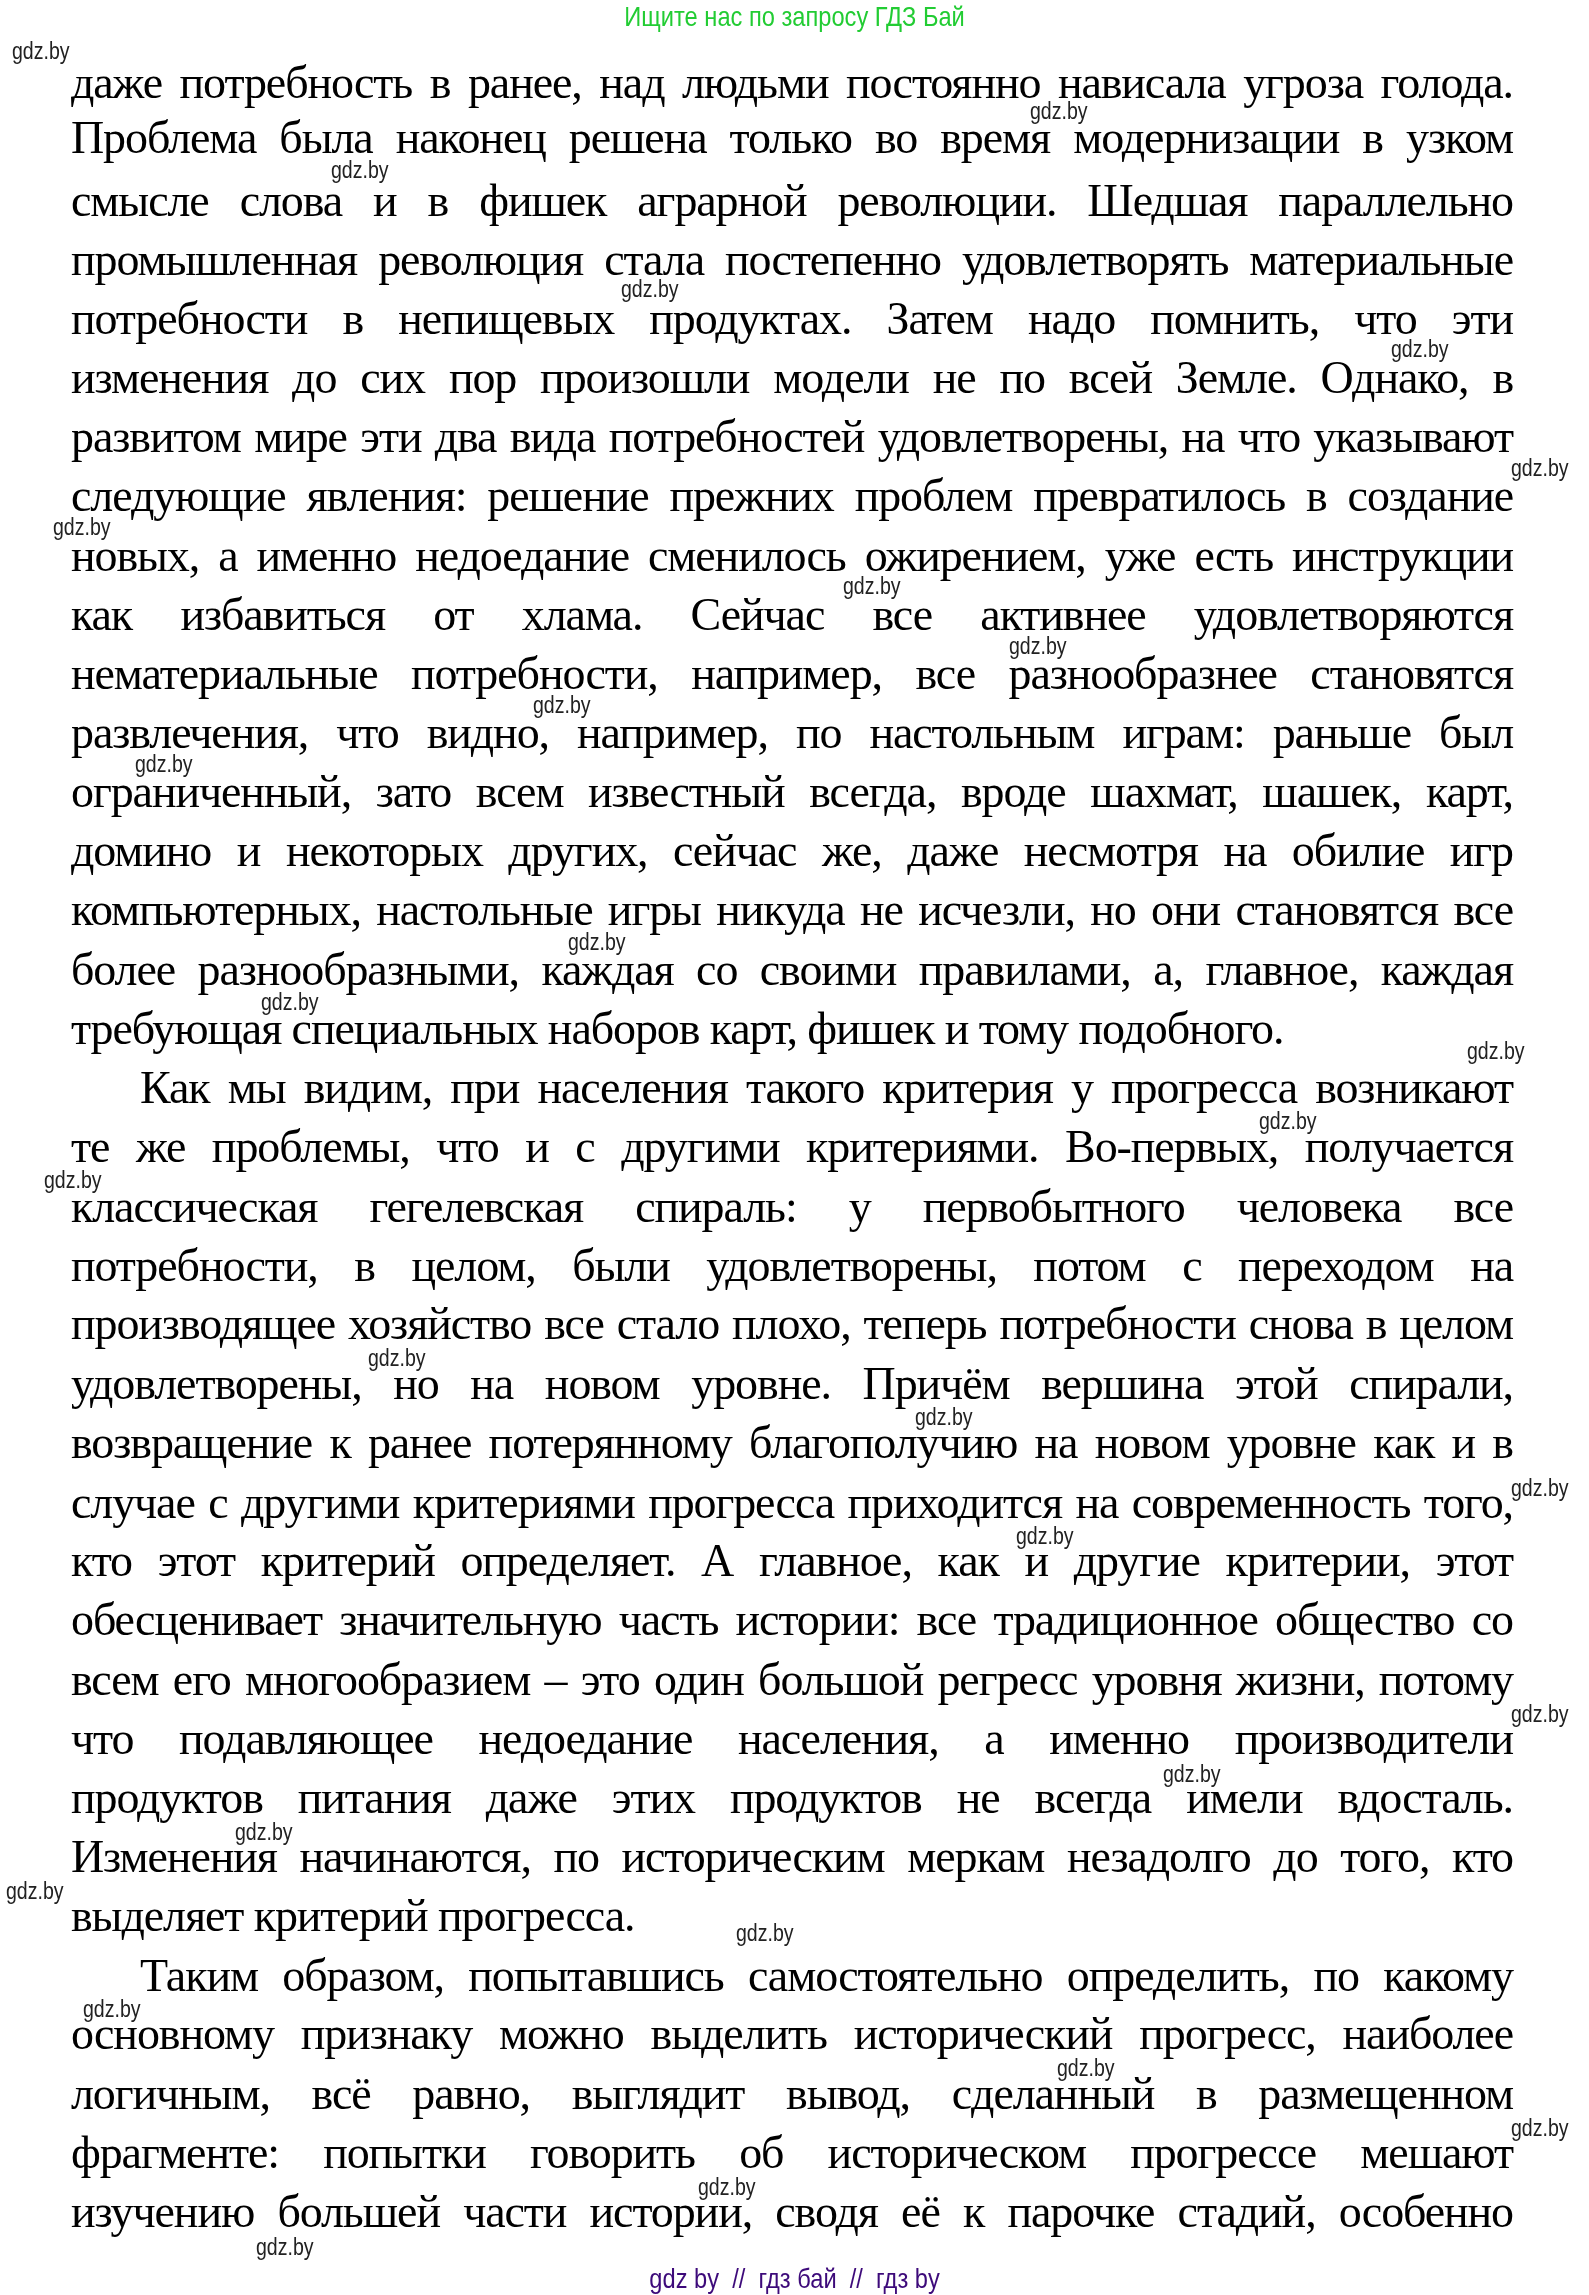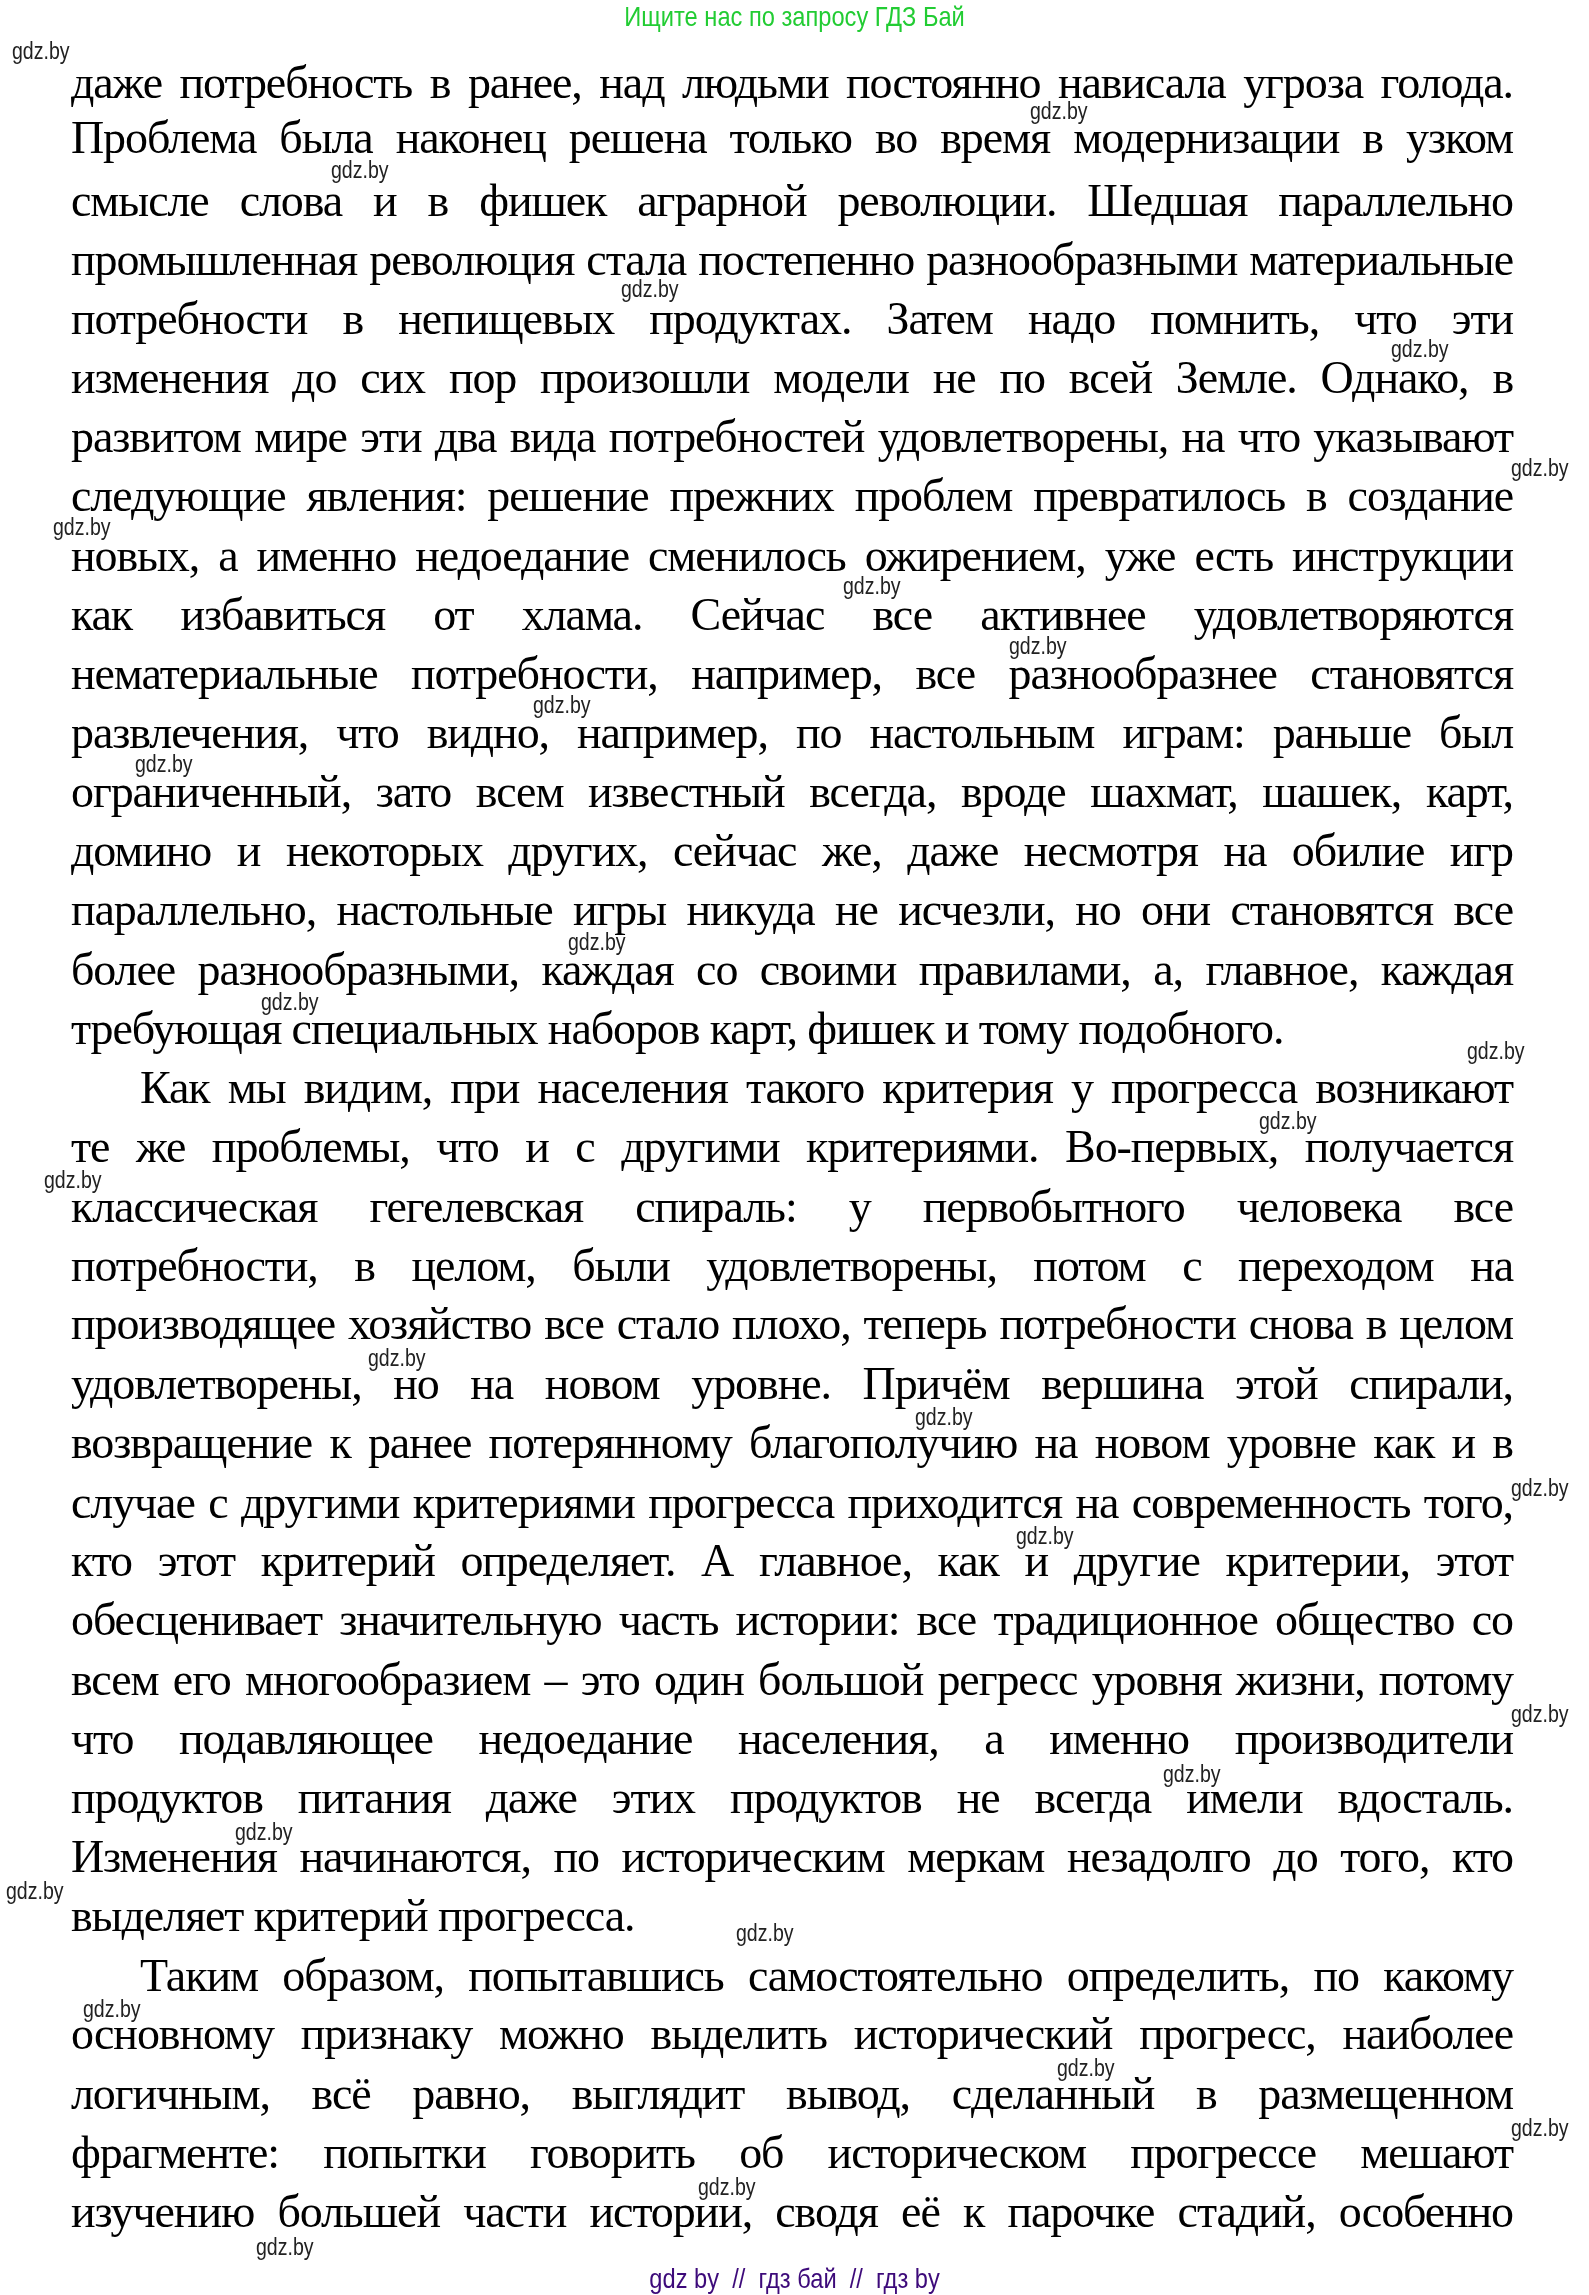--- a/index.html
+++ b/index.html
@@ -35,32 +35,32 @@
 </head>
 <body>
 
 <div class="header">Ищите нас по запросу ГДЗ Бай</div>
 
 <div class="page">
 
   <div class="line" style="top:53px"><span class="inner">даже потребность в ранее, над людьми постоянно нависала угроза голода.</span></div>
   <div class="line" style="top:108px"><span class="inner">Проблема была наконец решена только во время модернизации в узком</span></div>
   <div class="line" style="top:171px"><span class="inner">смысле слова и в фишек аграрной революции. Шедшая параллельно</span></div>
-  <div class="line" style="top:230px"><span class="inner">промышленная революция стала постепенно разнообразными материальные</span></div>
+  <div class="line" style="top:230px"><span class="inner">промышленная революция стала постепенно удовлетворять материальные</span></div>
   <div class="line" style="top:289px"><span class="inner">потребности в непищевых продуктах. Затем надо помнить, что эти</span></div>
   <div class="line" style="top:348px"><span class="inner">изменения до сих пор произошли модели не по всей Земле. Однако, в</span></div>
   <div class="line" style="top:407px"><span class="inner">развитом мире эти два вида потребностей удовлетворены, на что указывают</span></div>
   <div class="line" style="top:466px"><span class="inner">следующие явления: решение прежних проблем превратилось в создание</span></div>
   <div class="line" style="top:526px"><span class="inner">новых, а именно недоедание сменилось ожирением, уже есть инструкции</span></div>
   <div class="line" style="top:585px"><span class="inner">как избавиться от хлама. Сейчас все активнее удовлетворяются</span></div>
   <div class="line" style="top:644px"><span class="inner">нематериальные потребности, например, все разнообразнее становятся</span></div>
   <div class="line" style="top:703px"><span class="inner">развлечения, что видно, например, по настольным играм: раньше был</span></div>
   <div class="line" style="top:762px"><span class="inner">ограниченный, зато всем известный всегда, вроде шахмат, шашек, карт,</span></div>
   <div class="line" style="top:821px"><span class="inner">домино и некоторых других, сейчас же, даже несмотря на обилие игр</span></div>
-  <div class="line" style="top:880px"><span class="inner">параллельно, настольные игры никуда не исчезли, но они становятся все</span></div>
+  <div class="line" style="top:880px"><span class="inner">компьютерных, настольные игры никуда не исчезли, но они становятся все</span></div>
   <div class="line" style="top:940px"><span class="inner">более разнообразными, каждая со своими правилами, а, главное, каждая</span></div>
   <div class="line last" style="top:999px"><span class="inner">требующая специальных наборов карт, фишек и тому подобного.</span></div>
 
   <div class="line indent" style="top:1058px"><span class="inner">Как мы видим, при населения такого критерия у прогресса возникают</span></div>
   <div class="line" style="top:1117px"><span class="inner">те же проблемы, что и с другими критериями. Во-первых, получается</span></div>
   <div class="line" style="top:1177px"><span class="inner">классическая гегелевская спираль: у первобытного человека все</span></div>
   <div class="line" style="top:1236px"><span class="inner">потребности, в целом, были удовлетворены, потом с переходом на</span></div>
   <div class="line" style="top:1294px"><span class="inner">производящее хозяйство все стало плохо, теперь потребности снова в целом</span></div>
   <div class="line" style="top:1354px"><span class="inner">удовлетворены, но на новом уровне. Причём вершина этой спирали,</span></div>
   <div class="line" style="top:1413px"><span class="inner">возвращение к ранее потерянному благополучию на новом уровне как и в</span></div>

